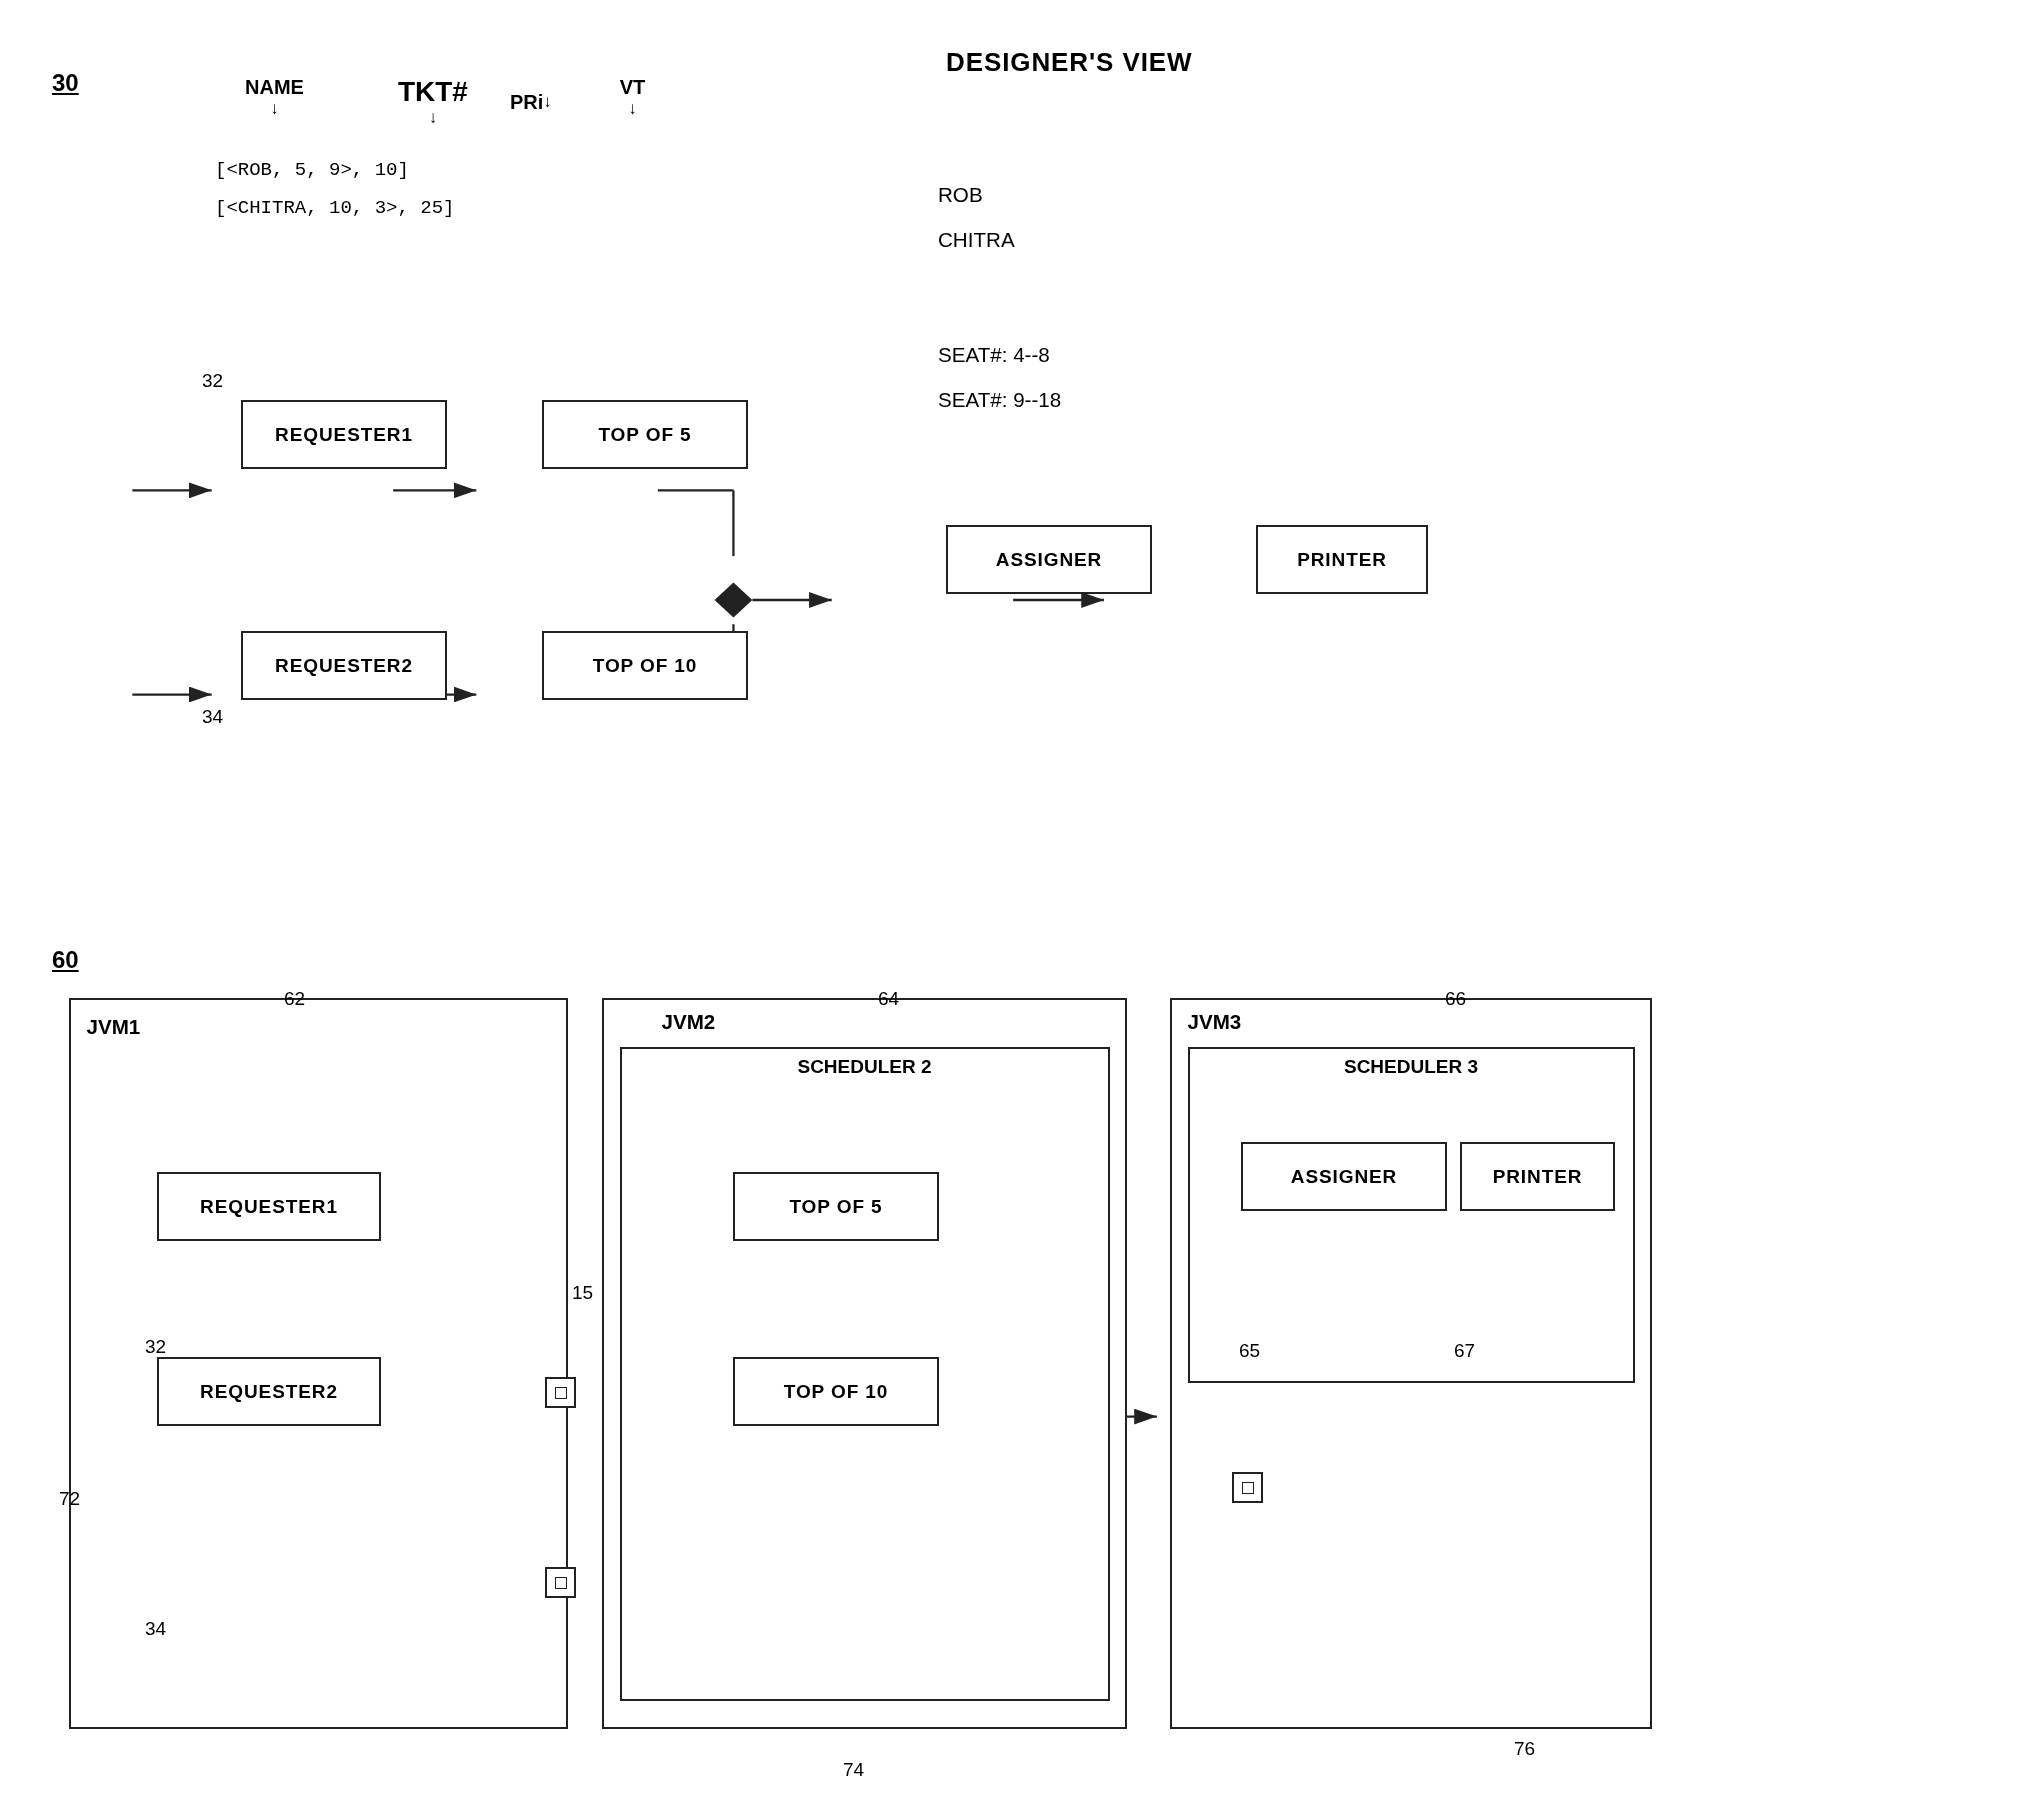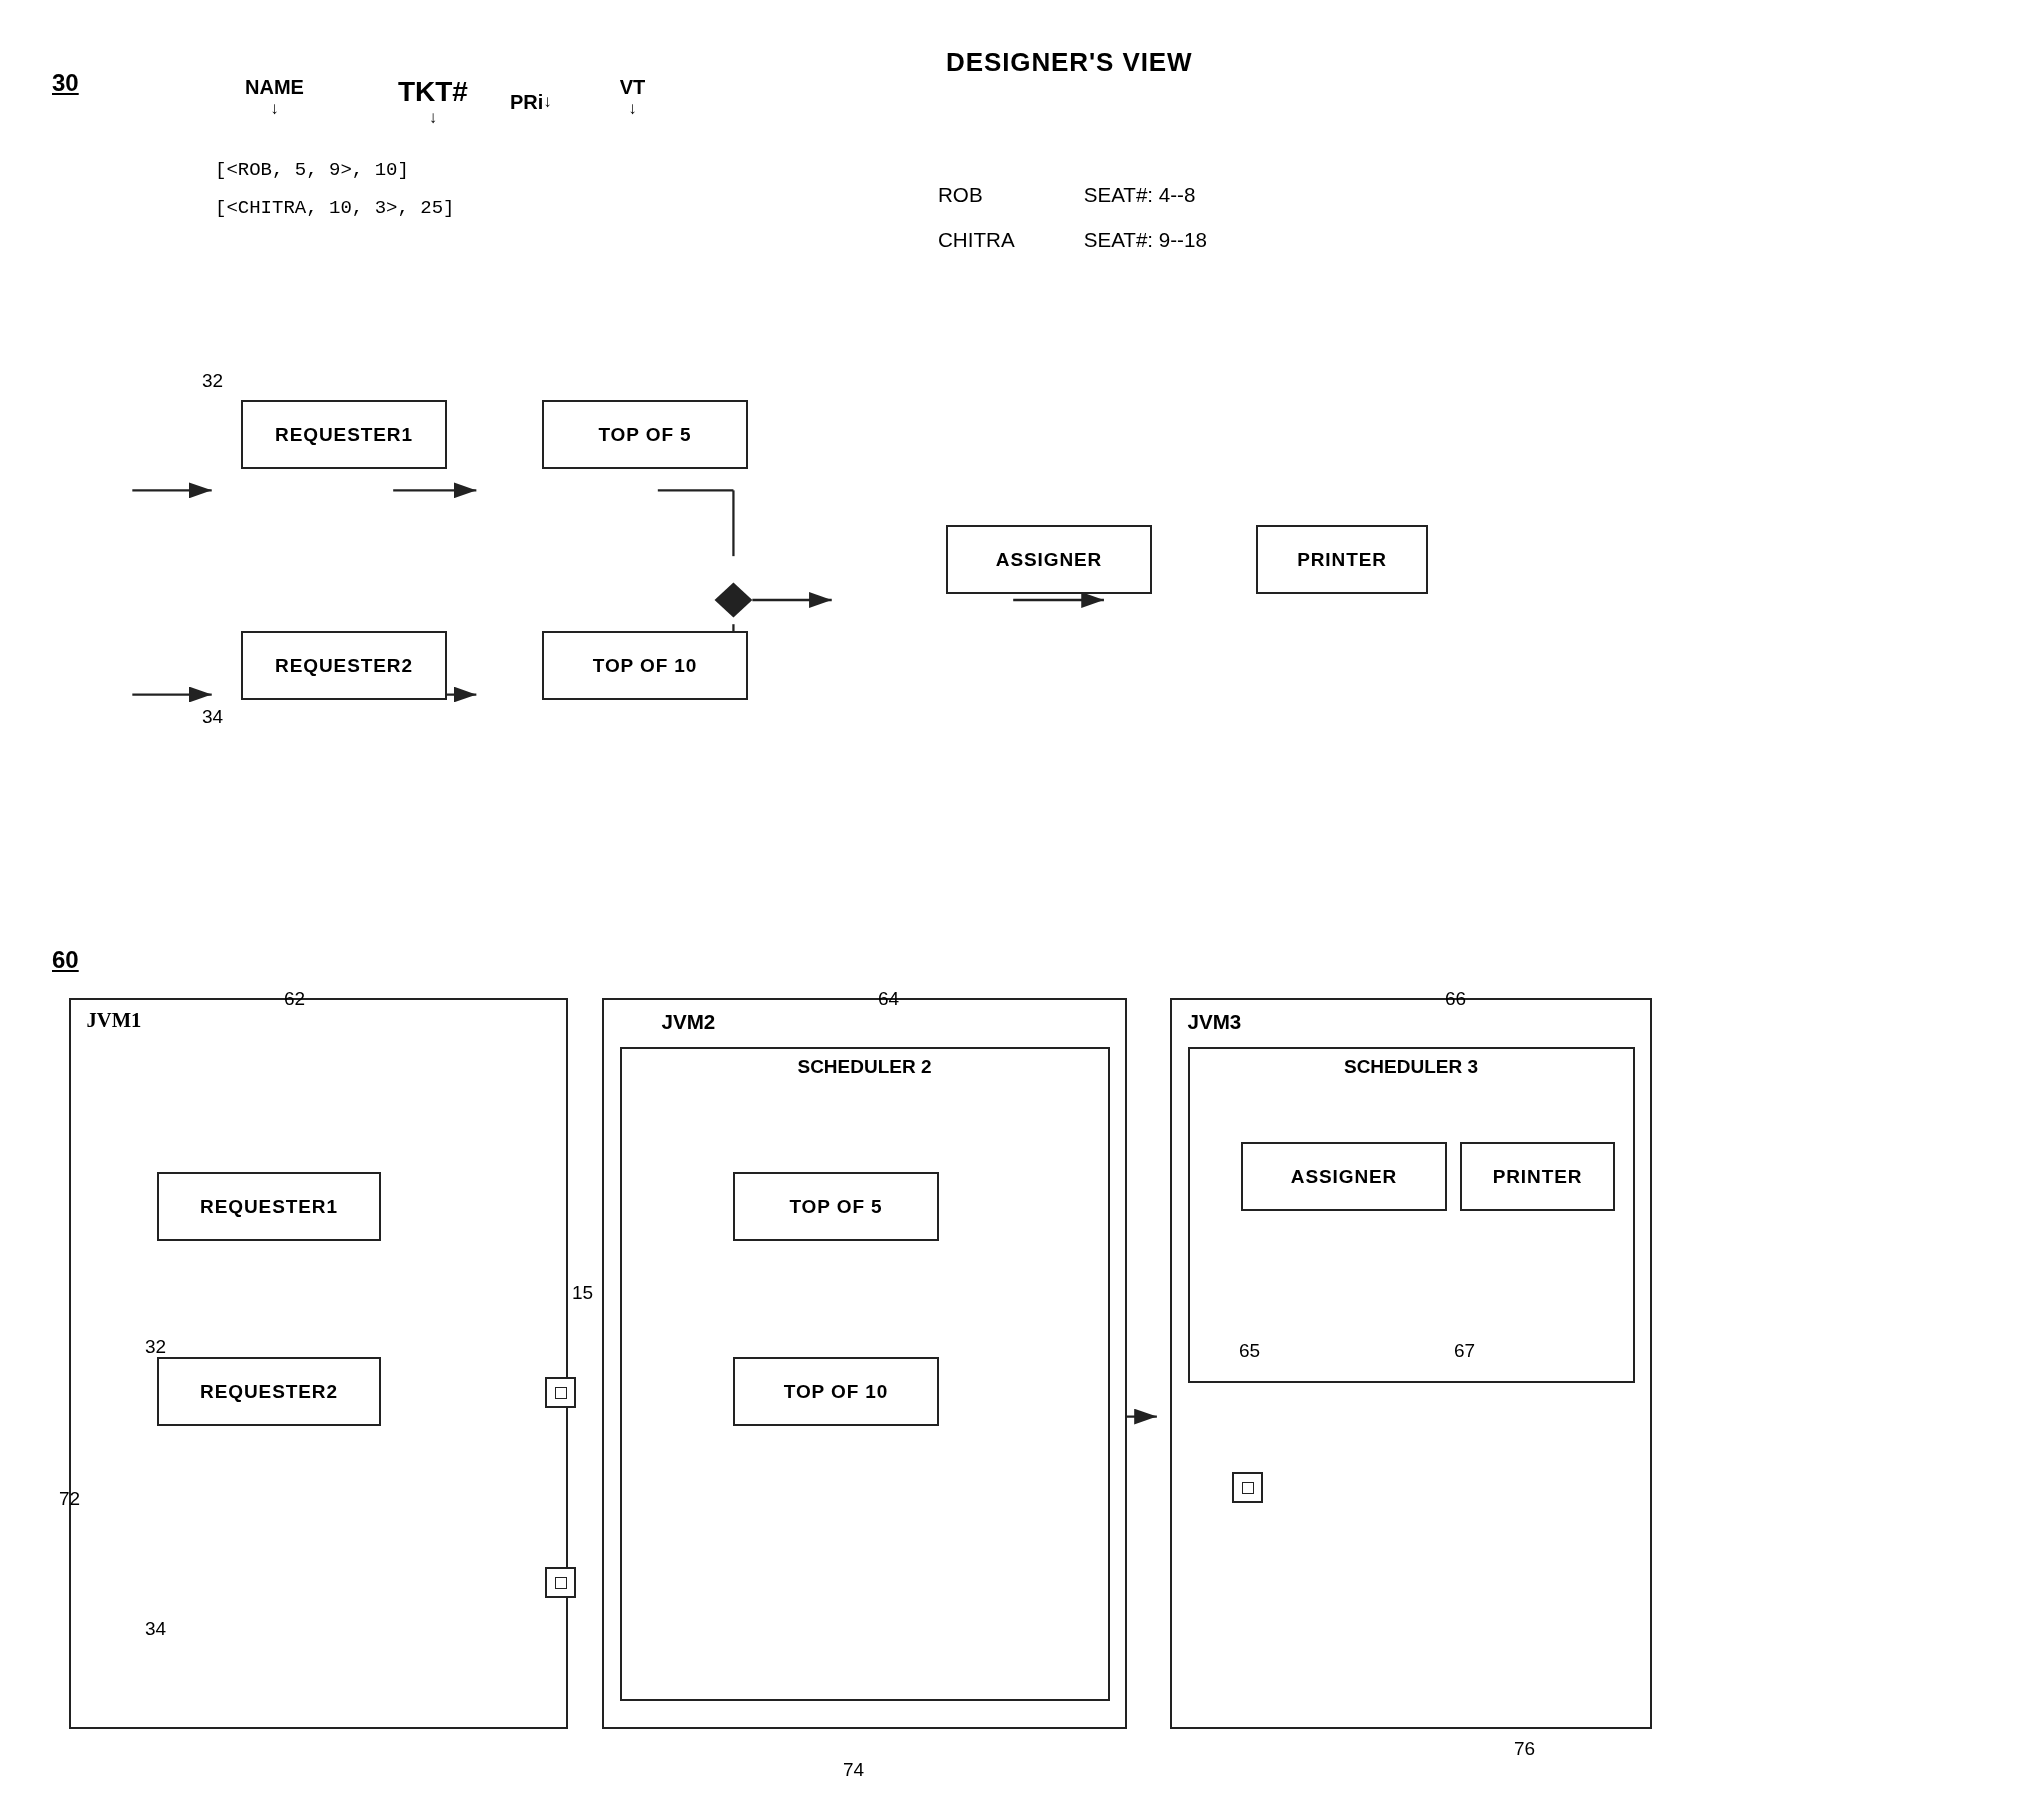--- a/index.html
+++ b/index.html
@@ -183,21 +183,21 @@
       <span style="font-size:17px;">↓</span>
     </div>
   </div>
 
   <div style="position:absolute; top:151px; left:215px; font-size:19px; line-height:2; font-family: 'Courier New', monospace;">
     <div>[&lt;ROB,     5,   9&gt;,   10]</div>
     <div>[&lt;CHITRA,  10,  3&gt;,   25]</div>
   </div>
 
   <div style="position:absolute; top:172px; left:938px;">
-    <div style="display:flex; gap:69px; font-size:20.6px; line-height:2.2;">
+    <div style="display:flex; gap:69px; font-size:20.6px; line-height:2.2;flex-direction:column;">
       <div>
         <div style="font-weight:normal;">ROB</div>
         <div style="font-weight:normal;">CHITRA</div>
       </div>
       <div>
         <div style="font-weight:normal;">SEAT#: 4--8</div>
         <div style="font-weight:normal;">SEAT#: 9--18</div>
       </div>
     </div>
   </div>
@@ -226,21 +226,21 @@
     <span>ASSIGNER</span>
   </div>
 
   <div class="box" style="left:1256px; top:525px; width:172px; height:69px;">
     <span>PRINTER</span>
   </div>
 
   <div class="label-60">60</div>
 
   <div class="jvm-box" style="left:69px; top:998px; width:499px; height:731px;">
-    <div class="jvm-label" style="top:9px; left:15.5px;font-family:Liberation Serif, serif;">JVM1</div>
+    <div class="jvm-label" style="top:15px; left:15.5px;">JVM1</div>
 
 
     <div class="box" style="left:86px; top:172px; width:224px; height:69px;">
       <span>REQUESTER1</span>
     </div>
 
     <div class="box" style="left:86px; top:357px; width:224px; height:69px;">
       <span>REQUESTER2</span>
     </div>
   </div>

